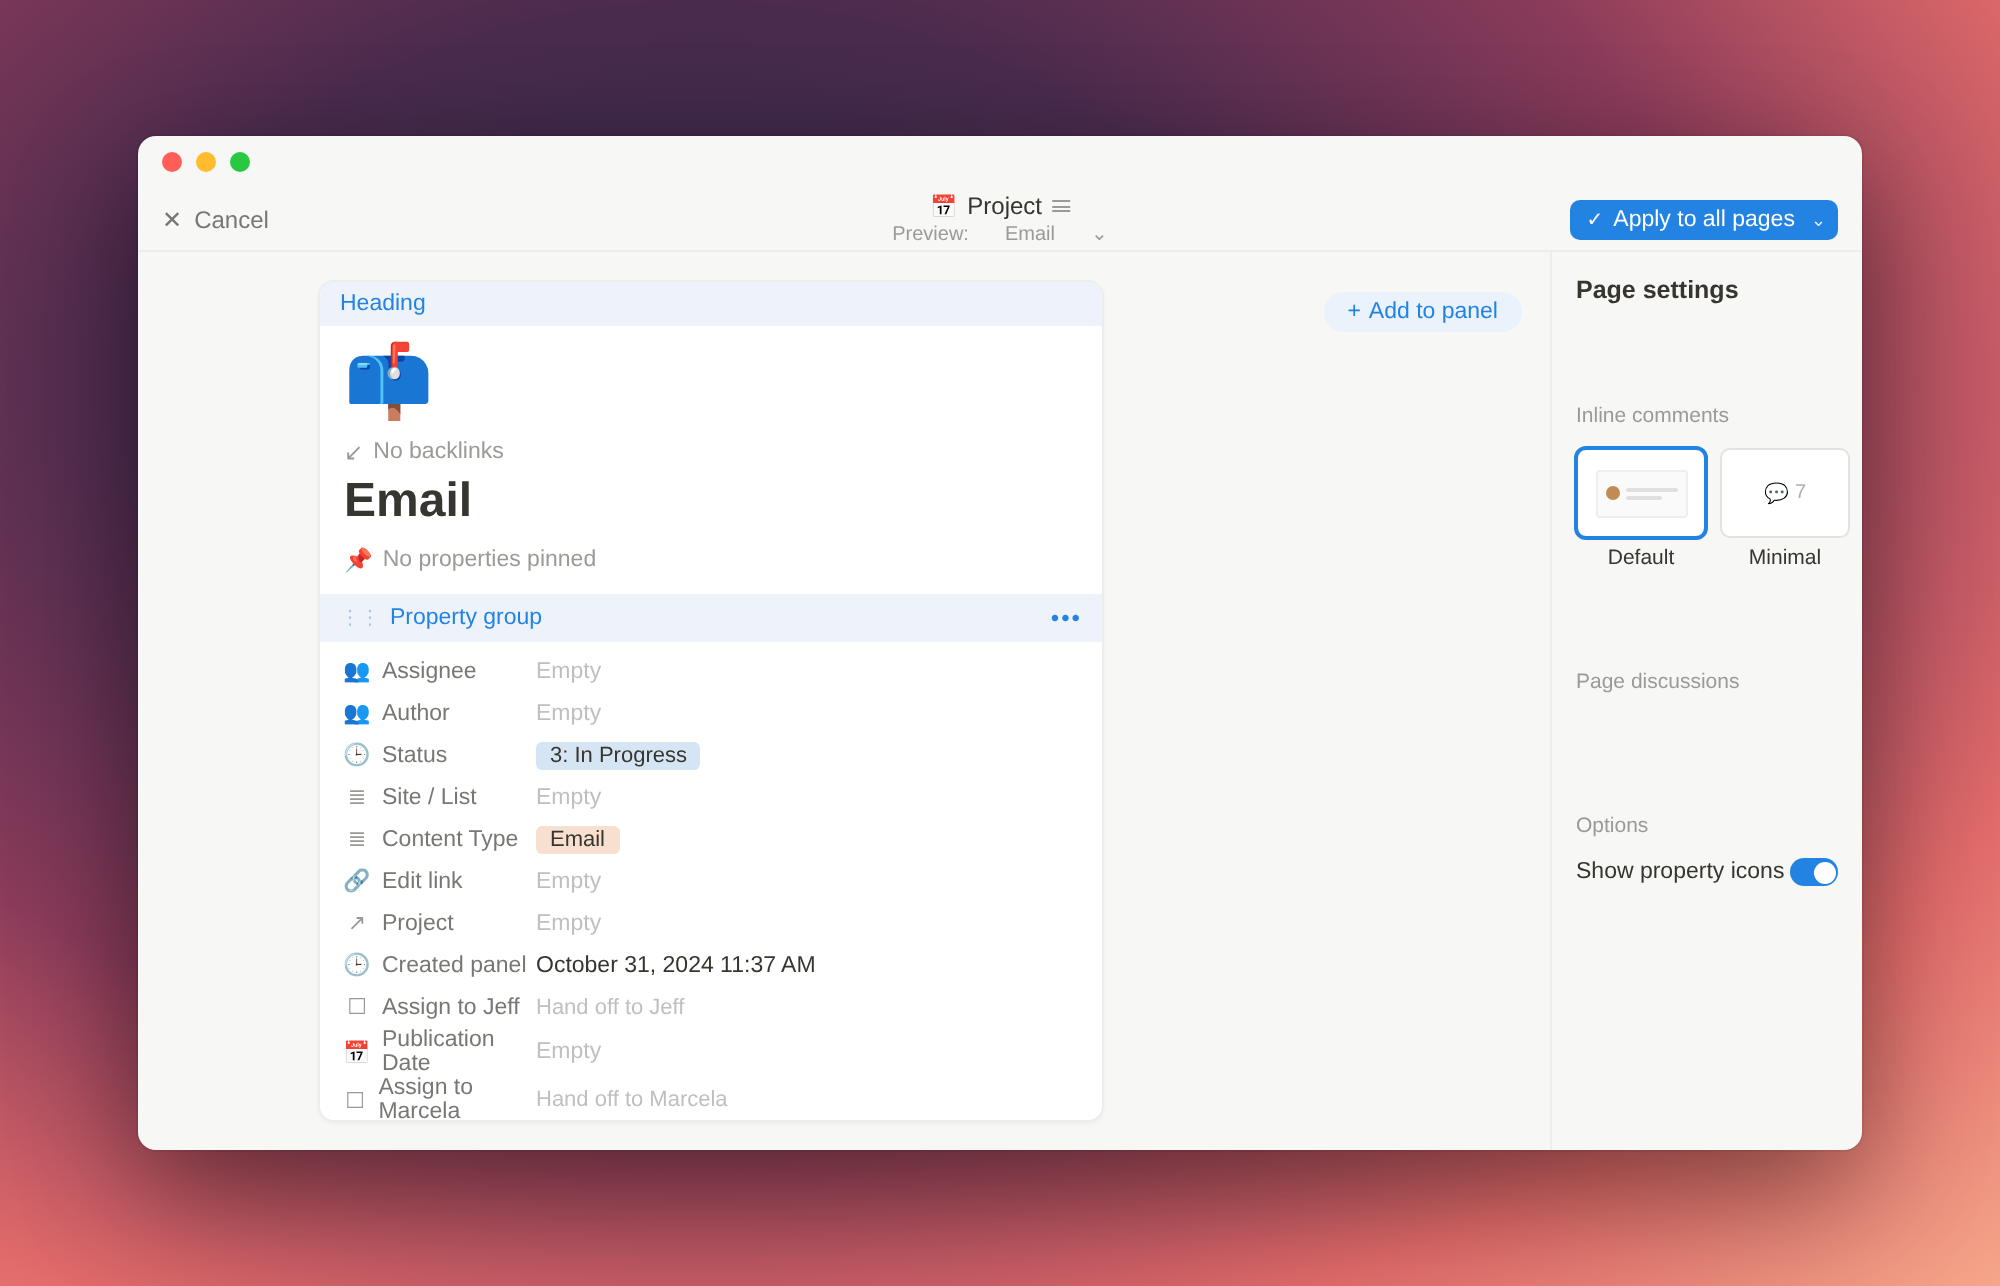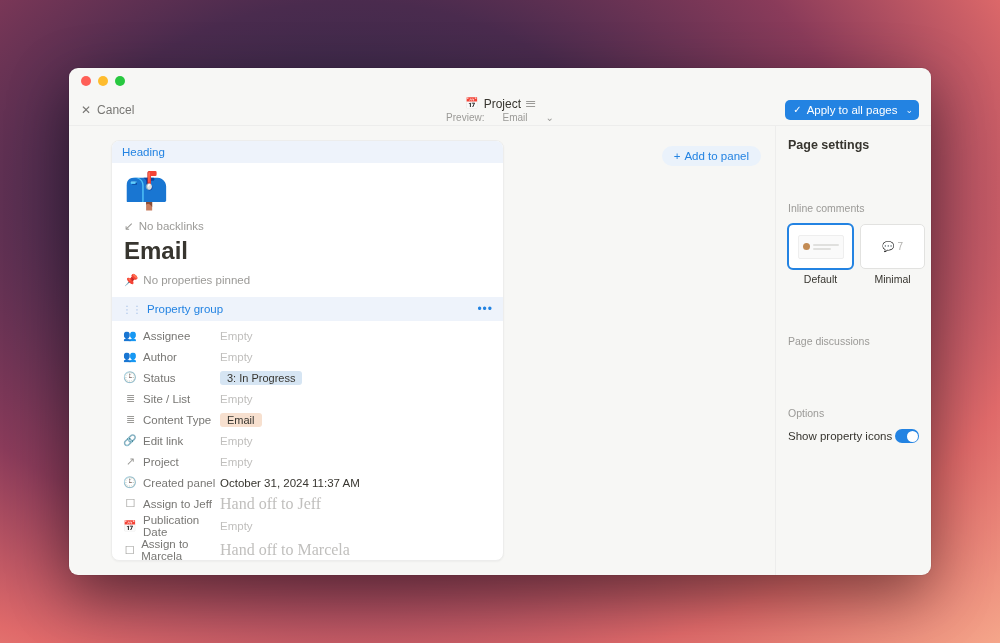--- a/index.html
+++ b/index.html
@@ -34,21 +34,21 @@
 .menu-lines span { display: block; width: 9px; height: 1px; background: #9b9a97; }
 .tb-right { margin-left: auto; }
 .apply-btn {
   background: #2383e2; color: #fff; border: none; border-radius: 5px;
   font-size: 11.5px; padding: 4px 6px 4px 8px;
   display: flex; align-items: center; gap: 5px; cursor: pointer;
 }
 .apply-btn .chk { font-size: 10px; }
 .apply-btn .chev { margin-left: 3px; font-size: 9px; opacity: 0.9; }
 .content { flex: 1; display: flex; min-height: 0; }
-.main { flex: 1; padding: 14px 14px 14px 42px; display: flex; gap: 28px; min-height: 0; }
+.main { flex: 1; padding: 14px 14px 14px 42px; display: flex; gap: 28px; min-height: 0; margin-left: 48px; }
 .card {
   width: 393px; background: #fff; border: 1px solid #ededec; border-radius: 8px;
   box-shadow: 0 1px 2px rgba(0,0,0,0.04);
   overflow: hidden; display: flex; flex-direction: column;
 }
 .heading-bar { background: #eef3fb; padding: 5px 10px; font-size: 11.5px; color: #2383e2; font-weight: 500; }
 .card-body { padding: 10px 12px 6px 12px; }
 .page-icon { font-size: 36px; line-height: 1; margin-bottom: 10px; }
 .muted-row { display: flex; align-items: center; gap: 5px; color: #9b9a97; font-size: 11.5px; margin-bottom: 4px; }
 .page-title { font-size: 24px; font-weight: 700; color: #37352f; margin-bottom: 8px; }
@@ -57,21 +57,21 @@
   display: flex; align-items: center; gap: 5px;
 }
 .prop-group .drag { color: #a8c2e8; cursor: grab; font-size: 10px; }
 .prop-group .more { margin-left: auto; color: #2383e2; cursor: pointer; letter-spacing: 1px; font-size: 12px; }
 .props { padding: 4px 12px 0 12px; }
 .prop-row { display: flex; align-items: center; min-height: 21px; font-size: 11.5px; }
 .prop-label { width: 96px; display: flex; align-items: center; gap: 6px; color: #787774; }
 .prop-label .ic { width: 13px; color: #9b9a97; display: flex; justify-content: center; font-size: 11px; }
 .prop-val { color: #37352f; }
 .prop-val.empty { color: #c0bfbd; }
-.prop-val.hint { color: #c0bfbd; font-size: 16px; font-family: Liberation Serif, serif; }
+.prop-val.hint { color: #c0bfbd; font-size: 11px; }
 .tag { display: inline-block; padding: 1px 7px; border-radius: 3px; font-size: 11px; }
 .tag.status { background: #d6e5f3; color: #37352f; }
 .tag.ct { background: #f7e0cf; color: #37352f; }
 .add-pill {
   align-self: flex-start; margin-left: auto; margin-top: 6px;
   background: #eaf2fb; border-radius: 14px; padding: 4px 12px;
   color: #2383e2; font-size: 11.5px; display: flex; align-items: center; gap: 4px; cursor: pointer;
 }
 .sidebar {
   width: 156px; border-left: 1px solid #ededec; padding: 12px;

